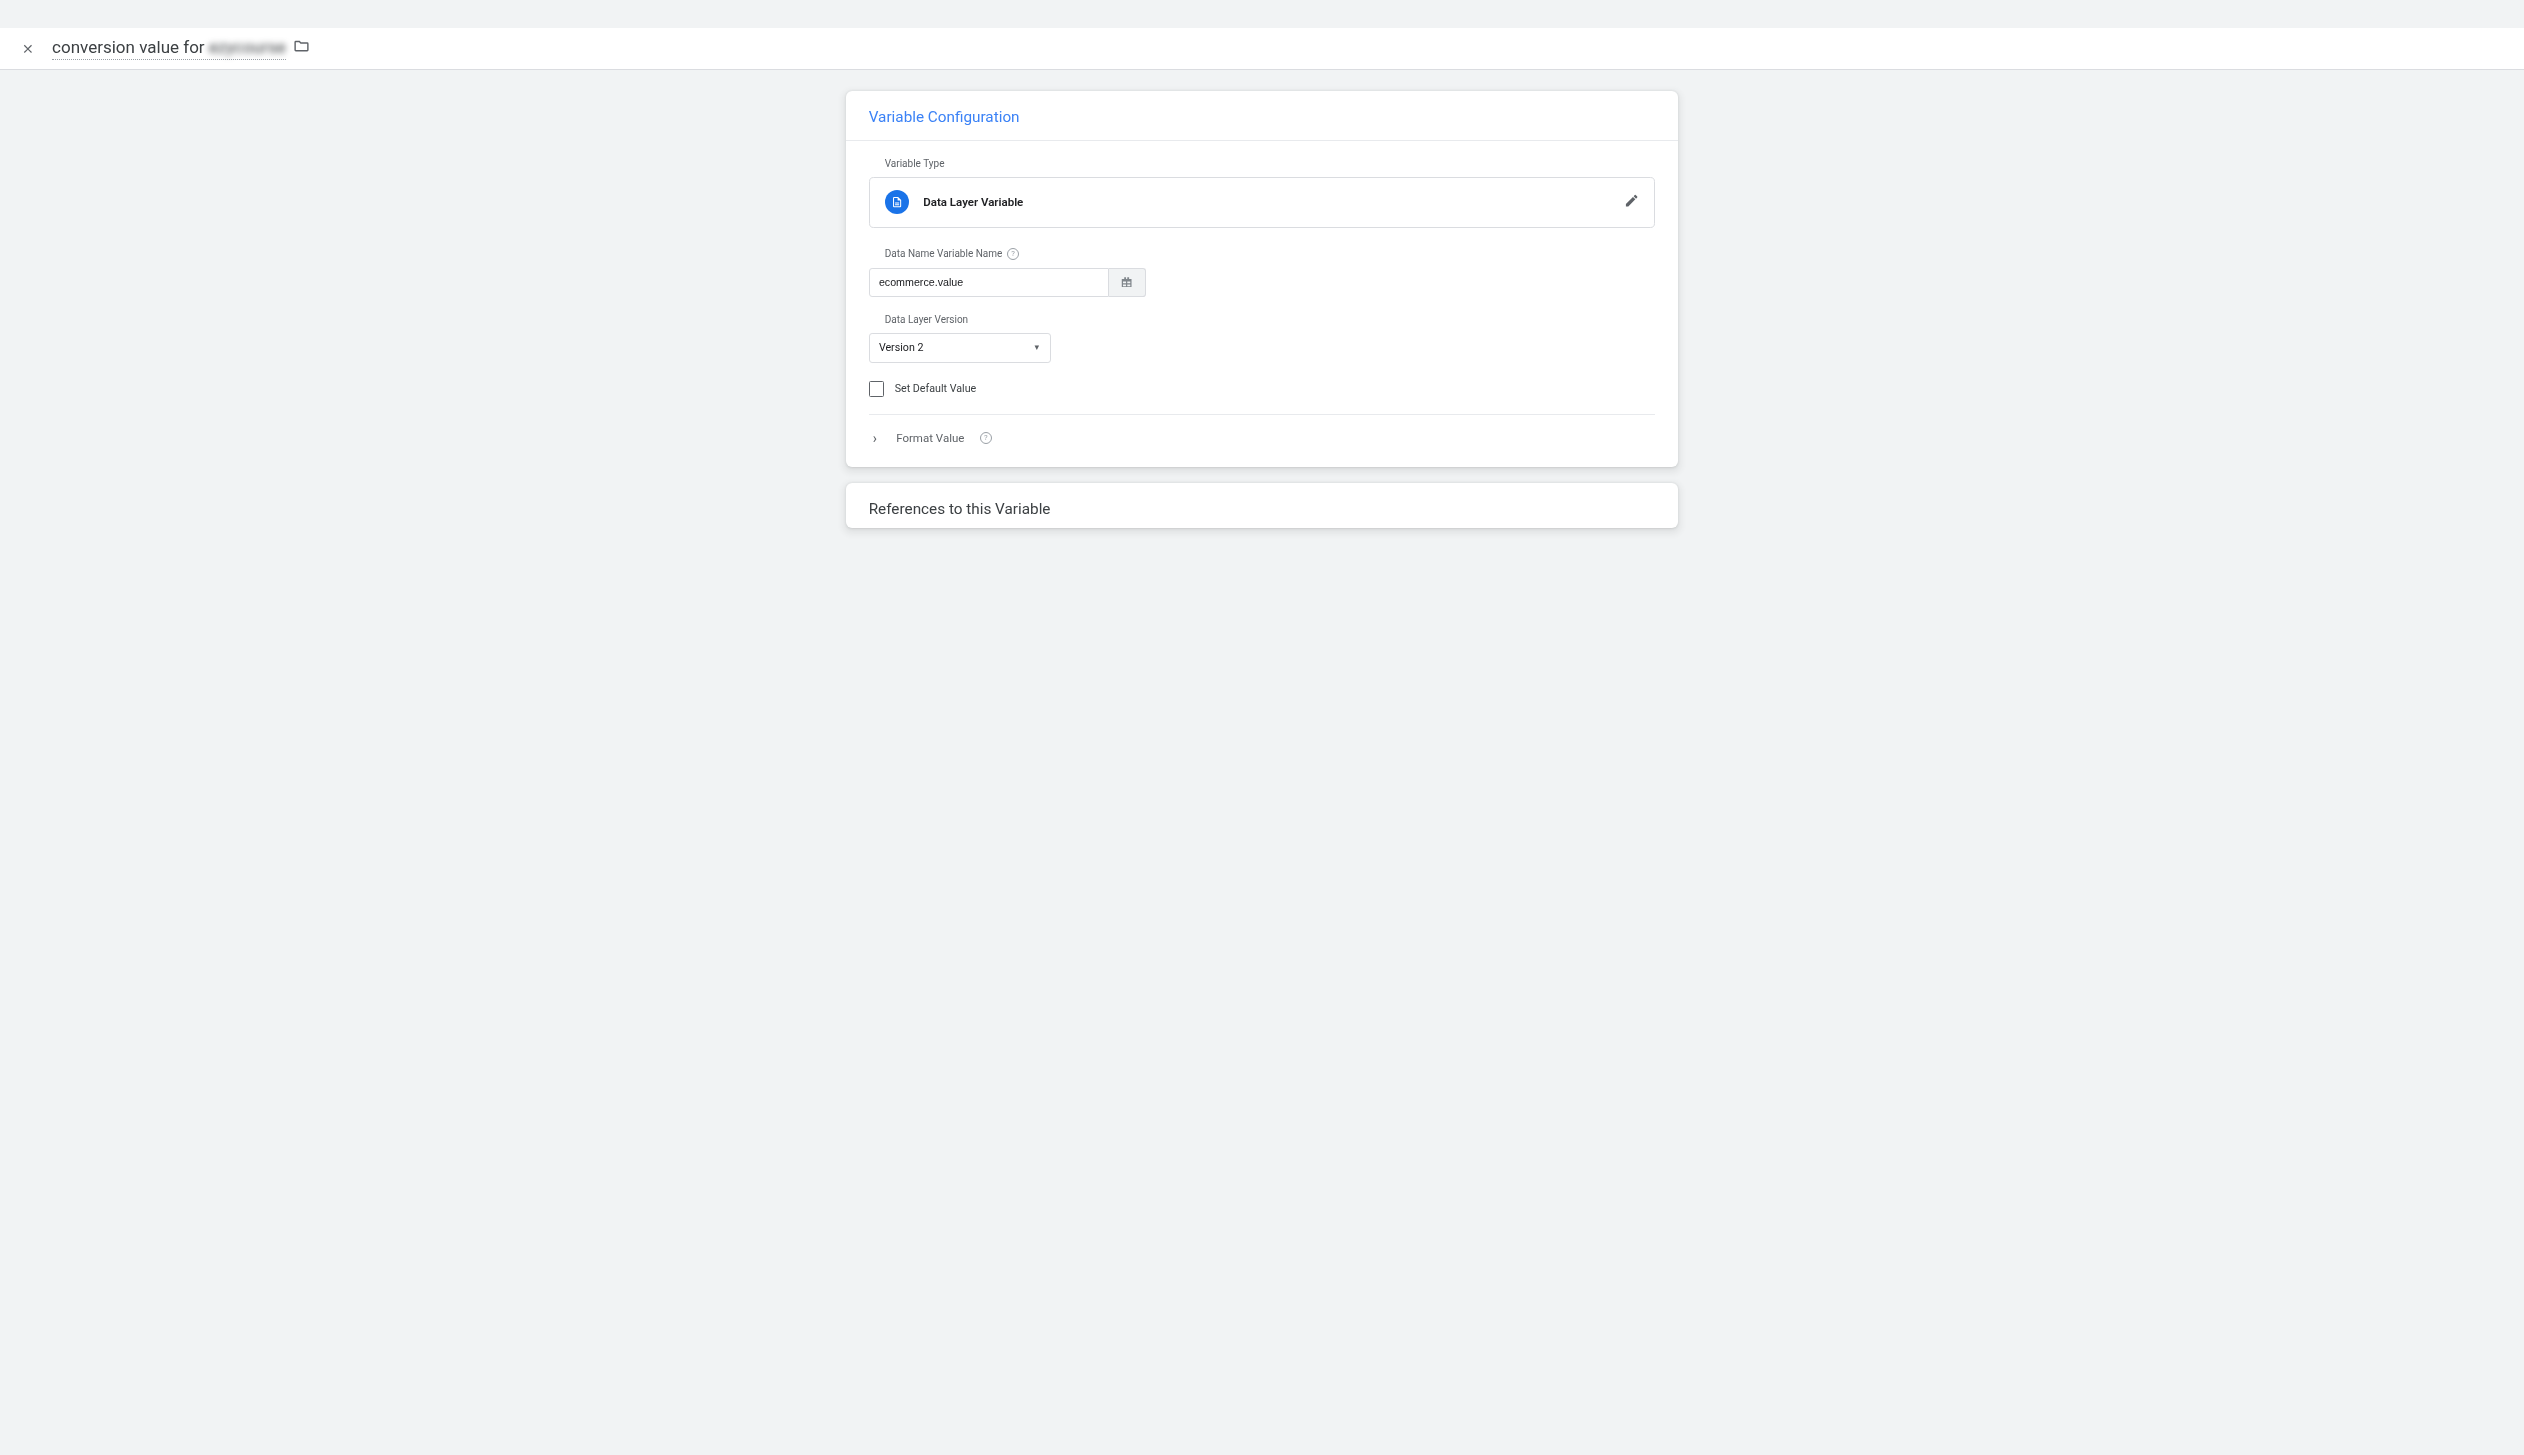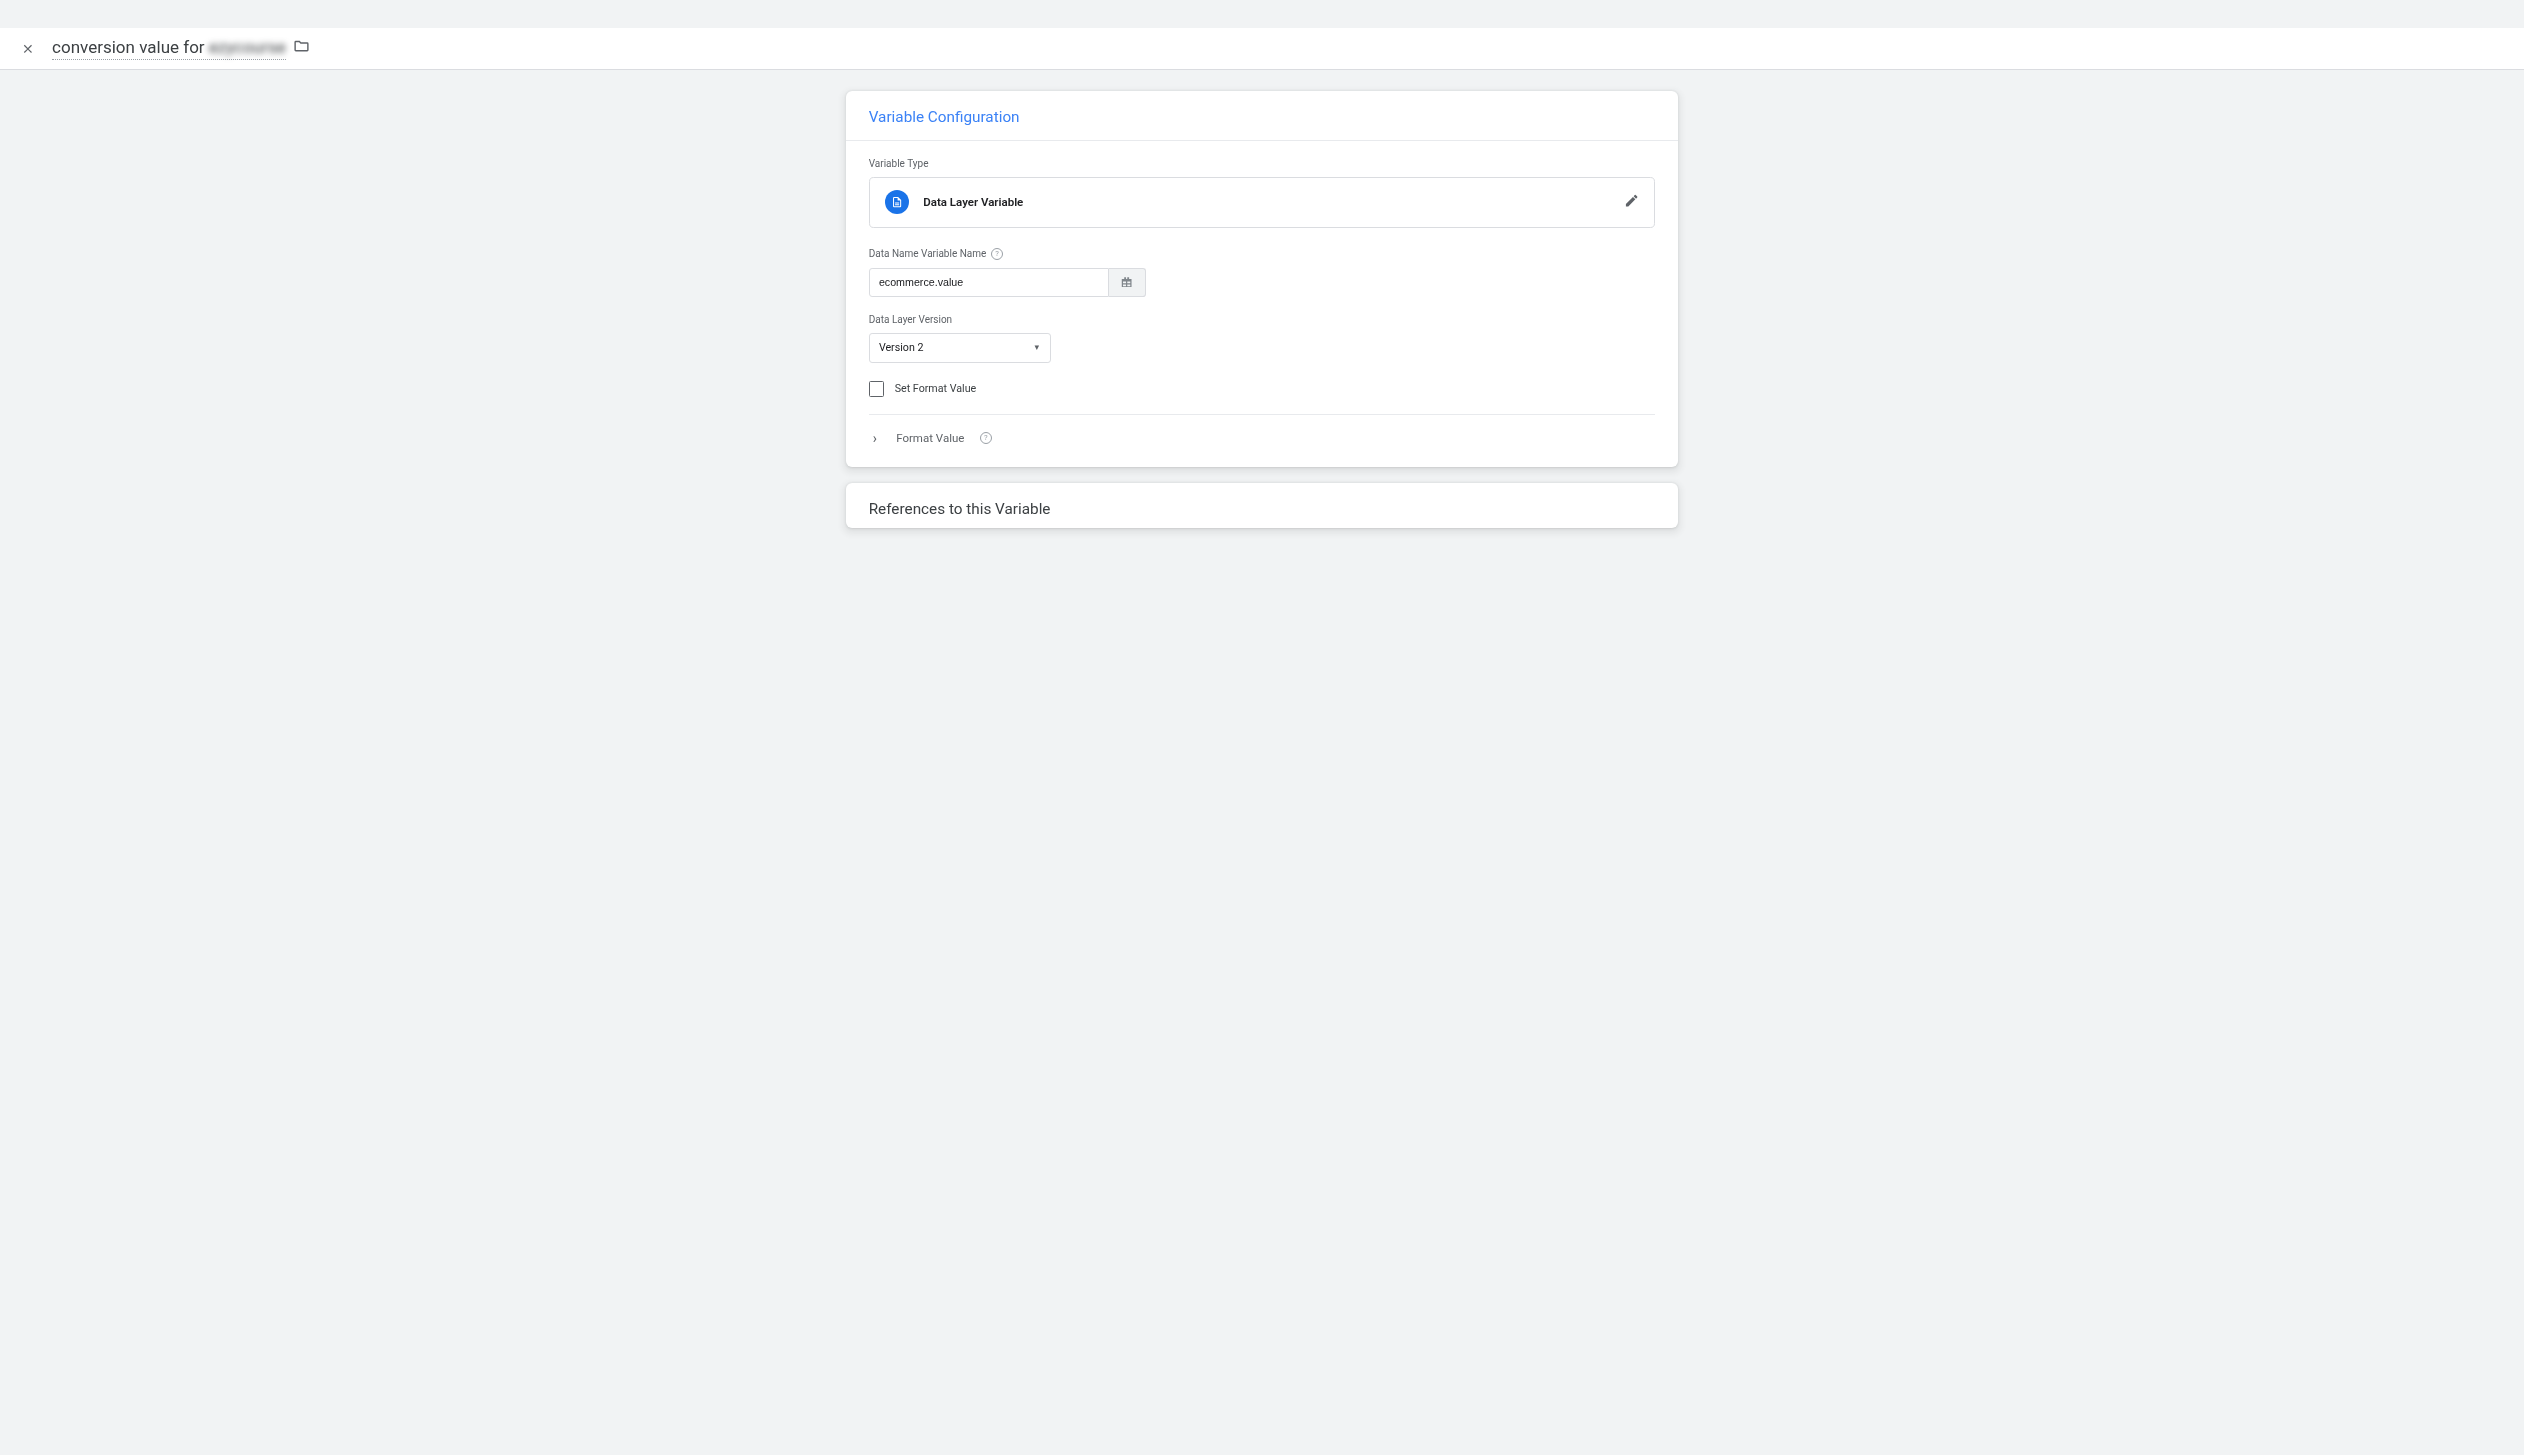--- a/index.html
+++ b/index.html
@@ -66,20 +66,21 @@
     .card-body {
       padding: 17px 23px 6.1px;
     }
     .label {
       font-size: 10px;
       color: #5f6368;
       margin-bottom: 7.7px;
       display: flex;
       align-items: center;
       gap: 4.6px;
+      margin-left: 16px;
     }
     .help-icon {
       width: 12.2px; height: 12.2px;
       border: 1.1px solid #9aa0a6;
       border-radius: 50%;
       display: inline-flex;
       align-items: center;
       justify-content: center;
       font-size: 7.7px;
       color: #9aa0a6;
@@ -281,21 +282,21 @@
       </div>
 
       <div class="label">Data Layer Version</div>
       <div class="select">
         <span>Version 2</span>
         <span class="dropdown-arrow">▼</span>
       </div>
 
       <div class="checkbox-row">
         <div class="checkbox"></div>
-        <div class="checkbox-label">Set Format Value</div>
+        <div class="checkbox-label">Set Default Value</div>
       </div>
 
       <div class="format-row">
         <span class="chevron">›</span>
         <span class="format-label">Format Value</span>
         <span class="help-icon">?</span>
       </div>
 
     </div>
   </div>

